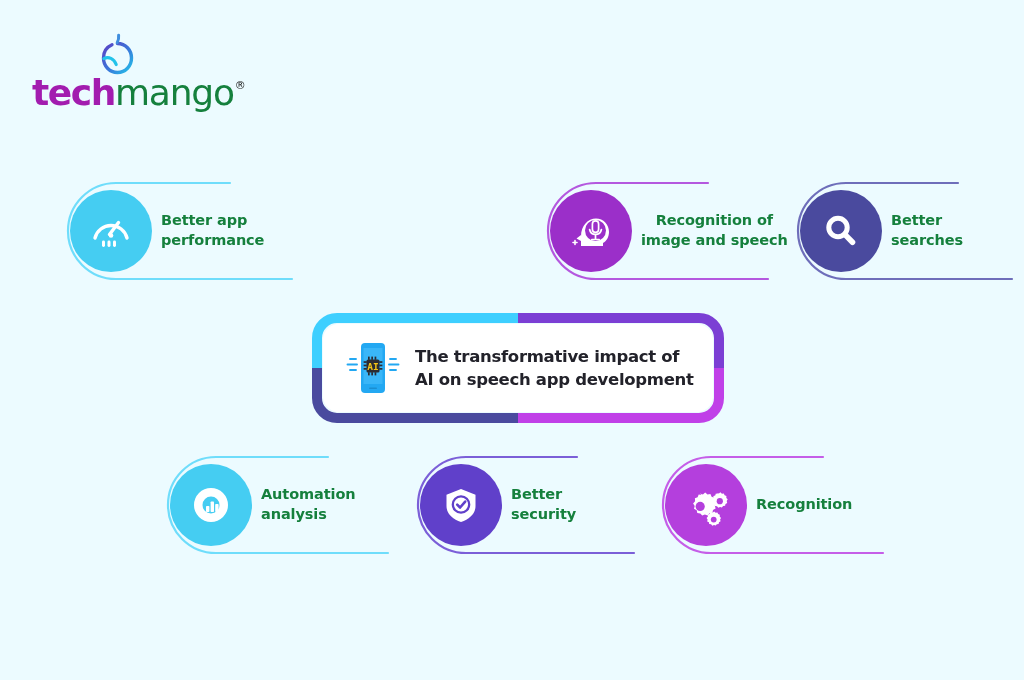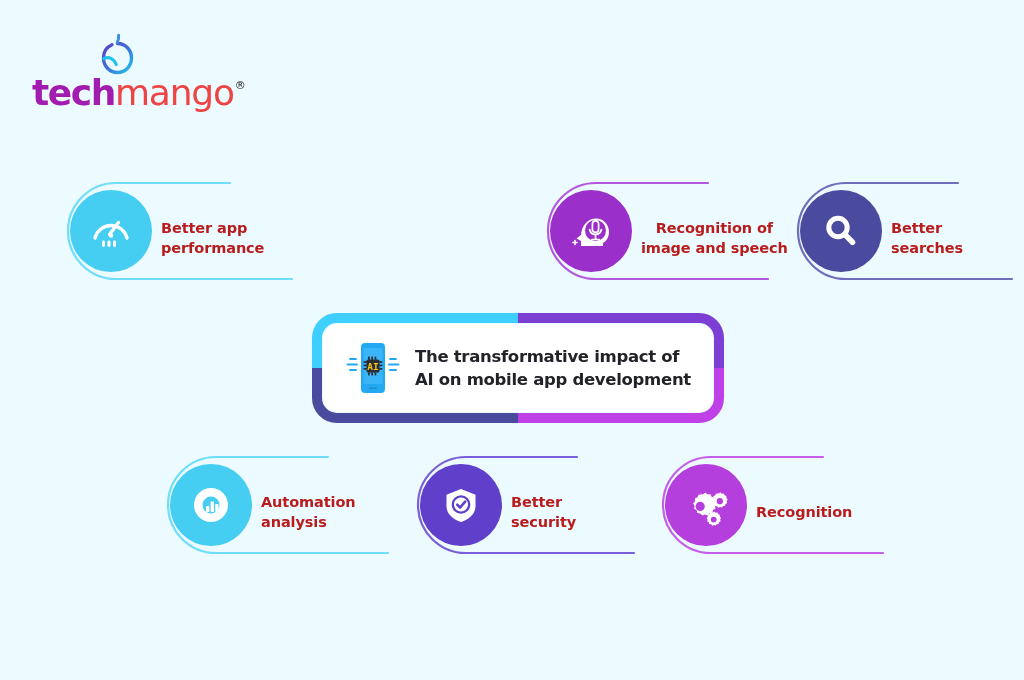--- a/index.html
+++ b/index.html
@@ -51,21 +51,21 @@
     font-family: "DejaVu Sans", sans-serif;
     font-size: 36px;
     font-weight: 700;
     color: #a21caf;
     letter-spacing: -1.4px;
   }
   .logo-mango {
     font-family: "DejaVu Sans", sans-serif;
     font-size: 36px;
     font-weight: 400;
-    color: #ef4444;
+    color: #15803d;
     letter-spacing: -1.2px;
   }
   .logo-reg {
     font-family: "DejaVu Sans", sans-serif;
     font-size: 11px;
     color: #1b1b1b;
     position: relative;
     top: -16px;
     left: 1px;
   }
@@ -96,24 +96,23 @@
   }
   .card-label {
     position: absolute;
     top: 50%;
     transform: translateY(-50%);
     left: 101px;
     font-family: "DejaVu Sans", sans-serif;
     font-size: 14.5px;
     font-weight: 700;
     line-height: 1.36;
-    color: #b91c1c;
+    color: #15803d;
     letter-spacing: -0.1px;
     white-space: pre-line;
-    margin-top: 8px;
   }
 
   
   .banner {
     position: absolute;
     left: 312px;
     top: 313px;
     width: 412px;
     height: 110px;
   }
@@ -262,21 +261,21 @@
         <g stroke="#23a8f2" stroke-width="1.9" stroke-linecap="round" fill="none">
           <path d="M15 23 L9 23"></path>
           <path d="M16 28.5 L6.5 28.5"></path>
           <path d="M15 34 L9 34"></path>
           <path d="M49 23 L55 23"></path>
           <path d="M48 28.5 L57.5 28.5"></path>
           <path d="M49 34 L55 34"></path>
         </g>
       </svg>
       <div class="banner-title">The transformative impact of
-AI on mobile app development</div>
+AI on speech app development</div>
     </div>
   </div>
 
   <div class="card" style="left:160px; top:453px; width:250px;">
     <svg class="card-outline" viewBox="0 0 250 104">
       <path d="M168 4 L56 4 A48 48 0 0 0 56 100 L228 100" fill="none" stroke="#6fddfb" stroke-width="2.2" stroke-linecap="round"></path>
     </svg>
     <div class="card-circle" style="background:#45cdf2;">
       <svg width="46" height="46" viewBox="0 0 46 46">
         <path d="M23 6 A17 17 0 0 1 40 23 L31.5 23 A8.5 8.5 0 0 0 23 14.5 Z" fill="#ffffff"></path>

